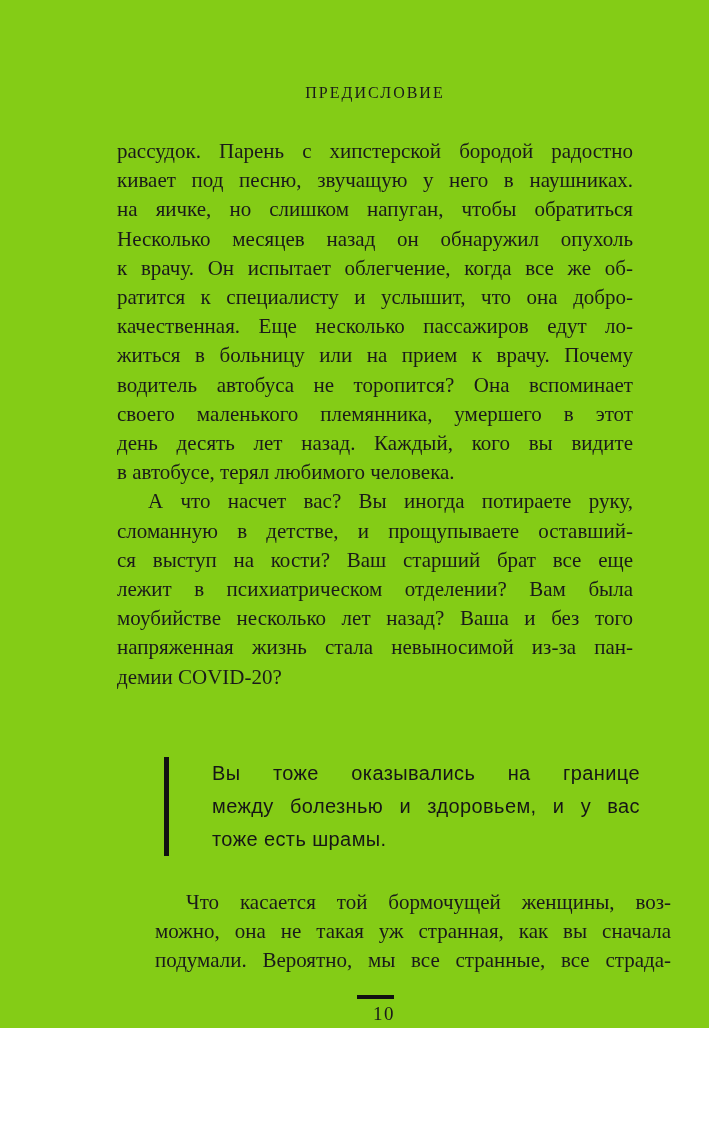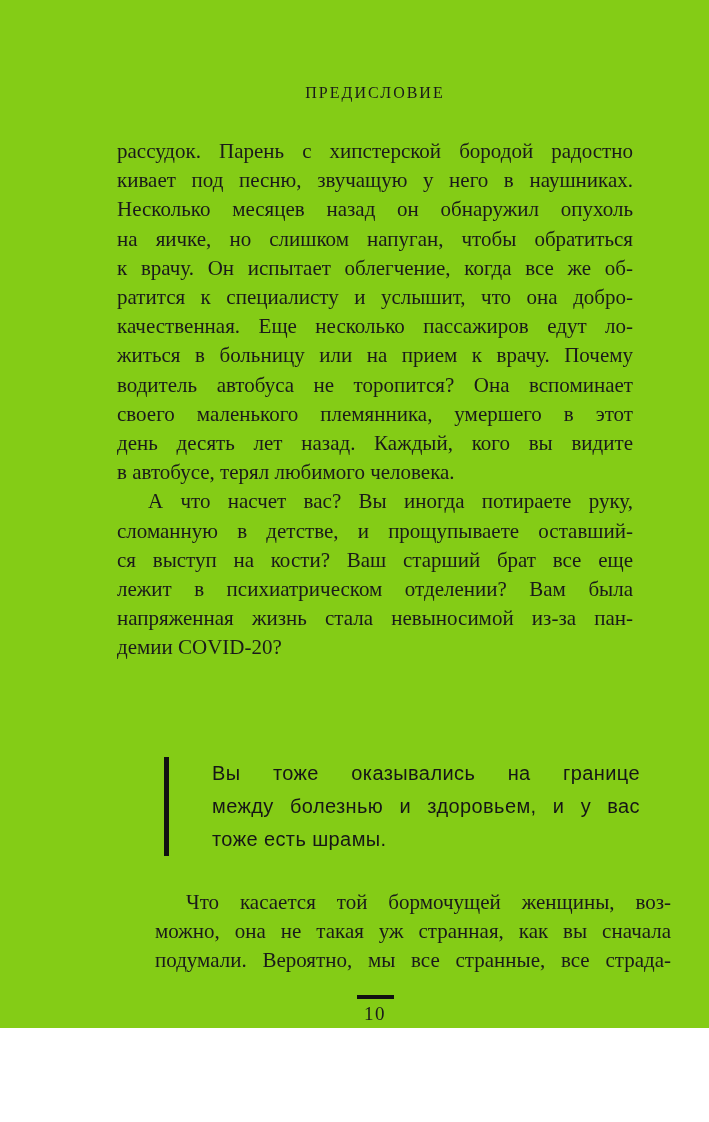--- a/index.html
+++ b/index.html
@@ -36,49 +36,50 @@
     flex:1;padding-left:43px;
     font-family:"Liberation Sans", sans-serif;
     font-size:20px;line-height:33px;letter-spacing:0.4px;
     color:#161616;
   }
   .frule{
     position:absolute;left:357px;top:995px;width:37px;height:4px;
     background:#111111;
   }
   .fnum{
-    position:absolute;left:117px;top:1003px;width:516px;
+    position:absolute;left:126px;top:1003px;width:516px;
     text-align:center;font-size:19px;letter-spacing:1.5px;
     color:#1a1a1a;
   }
 </style>
 </head>
 <body>
 
 <div class="page">
 
   <div class="header">ПРЕДИСЛОВИЕ</div>
 
   <div class="bodytext bt1">
     <div class="l">рассудок. Парень с хипстерской бородой радостно</div>
     <div class="l">кивает под песню, звучащую у него в наушниках.</div>
+    <div class="l">на яичке, но слишком напуган, чтобы обратиться</div>
     <div class="l">Несколько месяцев назад он обнаружил опухоль</div>
-    <div class="l">на яичке, но слишком напуган, чтобы обратиться</div>
     <div class="l">к врачу. Он испытает облегчение, когда все же об-</div>
     <div class="l">ратится к специалисту и услышит, что она добро-</div>
     <div class="l">качественная. Еще несколько пассажиров едут ло-</div>
     <div class="l">житься в больницу или на прием к врачу. Почему</div>
     <div class="l">водитель автобуса не торопится? Она вспоминает</div>
     <div class="l">своего маленького племянника, умершего в этот</div>
     <div class="l">день десять лет назад. Каждый, кого вы видите</div>
     <div class="l ll">в автобусе, терял любимого человека.</div>
     <div class="l ind">А что насчет вас? Вы иногда потираете руку,</div>
     <div class="l">сломанную в детстве, и прощупываете оставший-</div>
     <div class="l">ся выступ на кости? Ваш старший брат все еще</div>
     <div class="l">лежит в психиатрическом отделении? Вам была</div>
+    <div class="l">моубийстве несколько лет назад? Ваша и без того</div>
     <div class="l">напряженная жизнь стала невыносимой из-за пан-</div>
     <div class="l ll">демии COVID-20?</div>
   </div>
 
   <div class="quote">
     <div class="qbar"></div>
     <div class="qtext">
       <div class="l">Вы тоже оказывались на границе</div>
       <div class="l">между болезнью и здоровьем, и у вас</div>
       <div class="l ll">тоже есть шрамы.</div>

